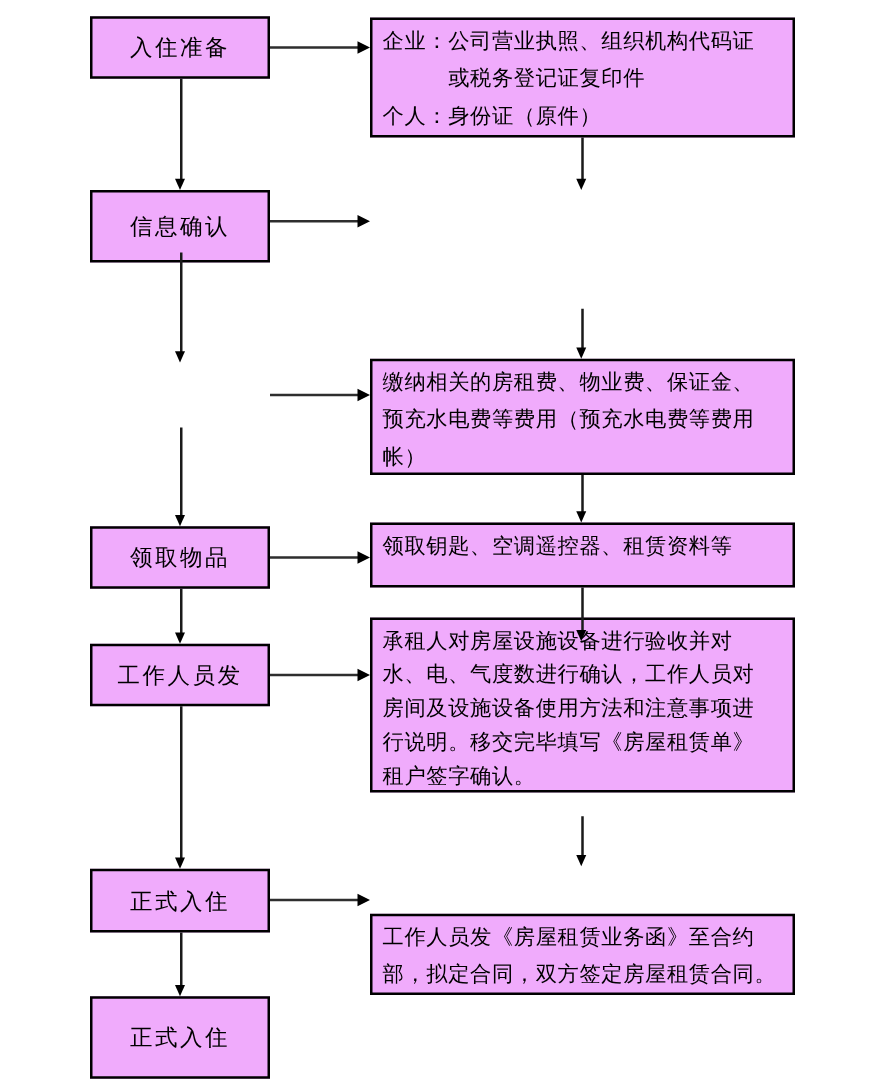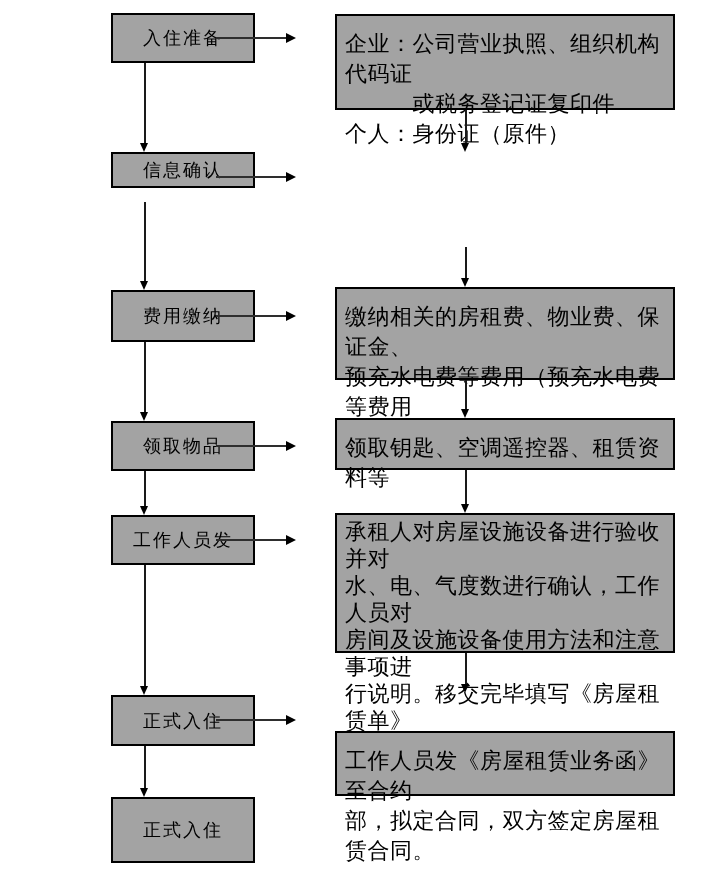--- a/index.html
+++ b/index.html
@@ -9,38 +9,37 @@
     height: 869px;
     background: #ffffff;
     font-family: "Liberation Sans", sans-serif;
     color: #000000;
     overflow: hidden;
   }
   .box {
     position: absolute;
     box-sizing: border-box;
     border: 2px solid #000000;
-    background: #a3a3a3;
-    margin-left: 39px;
+    background: #f0abfc;
   }
   .step-box {
     left: 72px;
     width: 144px;
     display: flex;
     align-items: center;
     justify-content: center;
     font-size: 18px;
     letter-spacing: 2px;
     text-align: center;
   }
   .detail-box {
     left: 296px;
     width: 340px;
-    padding: 13px 8px;
-    font-size: 22px;
+    padding: 2px 8px;
+    font-size: 17px;
     line-height: 30px;
     letter-spacing: 0.5px;
     white-space: pre-line;
   }
   .detail-box.lh-tight { line-height: 27px; padding-top: 3px; }
   
   .h-arrow { position: absolute; left: 216px; width: 80px; height: 10px; }
   .h-arrow .shaft {
     position: absolute; left: 0; top: 4px; height: 2px;
     width: 71px; background: #2e2e2e; display: block;
@@ -73,44 +72,43 @@
 
   <div class="box step-box" style="top:13px; height:50px">入住准备</div>
   <div class="box detail-box" style="top:14px; height:96px">企业：公司营业执照、组织机构代码证
 　　　或税务登记证复印件
 个人：身份证（原件）</div>
   <div class="h-arrow" style="top:33px">
     <i class="shaft"></i>
     <i class="head"></i>
   </div>
 
-  <div class="box step-box" style="top:152px; height:36px">信息确认</div>
+  <div class="box step-box" style="top:152px; height:58px">信息确认</div>
   <div class="h-arrow" style="top:172px">
     <i class="shaft"></i>
     <i class="head"></i>
   </div>
 
-  <div class="box step-box" style="top:290px; height:52px">费用缴纳</div>
   <div class="box detail-box" style="top:287px; height:93px">缴纳相关的房租费、物业费、保证金、
 预充水电费等费用（预充水电费等费用
 帐）</div>
   <div class="h-arrow" style="top:311px">
     <i class="shaft"></i>
     <i class="head"></i>
   </div>
 
   <div class="box detail-box" style="top:418px; height:52px">领取钥匙、空调遥控器、租赁资料等</div>
   <div class="box step-box" style="top:421px; height:50px">领取物品</div>
   <div class="h-arrow" style="top:441px">
     <i class="shaft"></i>
     <i class="head"></i>
   </div>
 
   <div class="box step-box" style="top:515px; height:50px">工作人员发</div>
-  <div class="box detail-box lh-tight" style="top:513px; height:140px">承租人对房屋设施设备进行验收并对
+  <div class="box detail-box lh-tight" style="top:494px; height:140px">承租人对房屋设施设备进行验收并对
 水、电、气度数进行确认，工作人员对
 房间及设施设备使用方法和注意事项进
 行说明。移交完毕填写《房屋租赁单》
 租户签字确认。</div>
   <div class="h-arrow" style="top:535px">
     <i class="shaft"></i>
     <i class="head"></i>
   </div>
 
   <div class="box step-box" style="top:695px; height:51px">正式入住</div>

